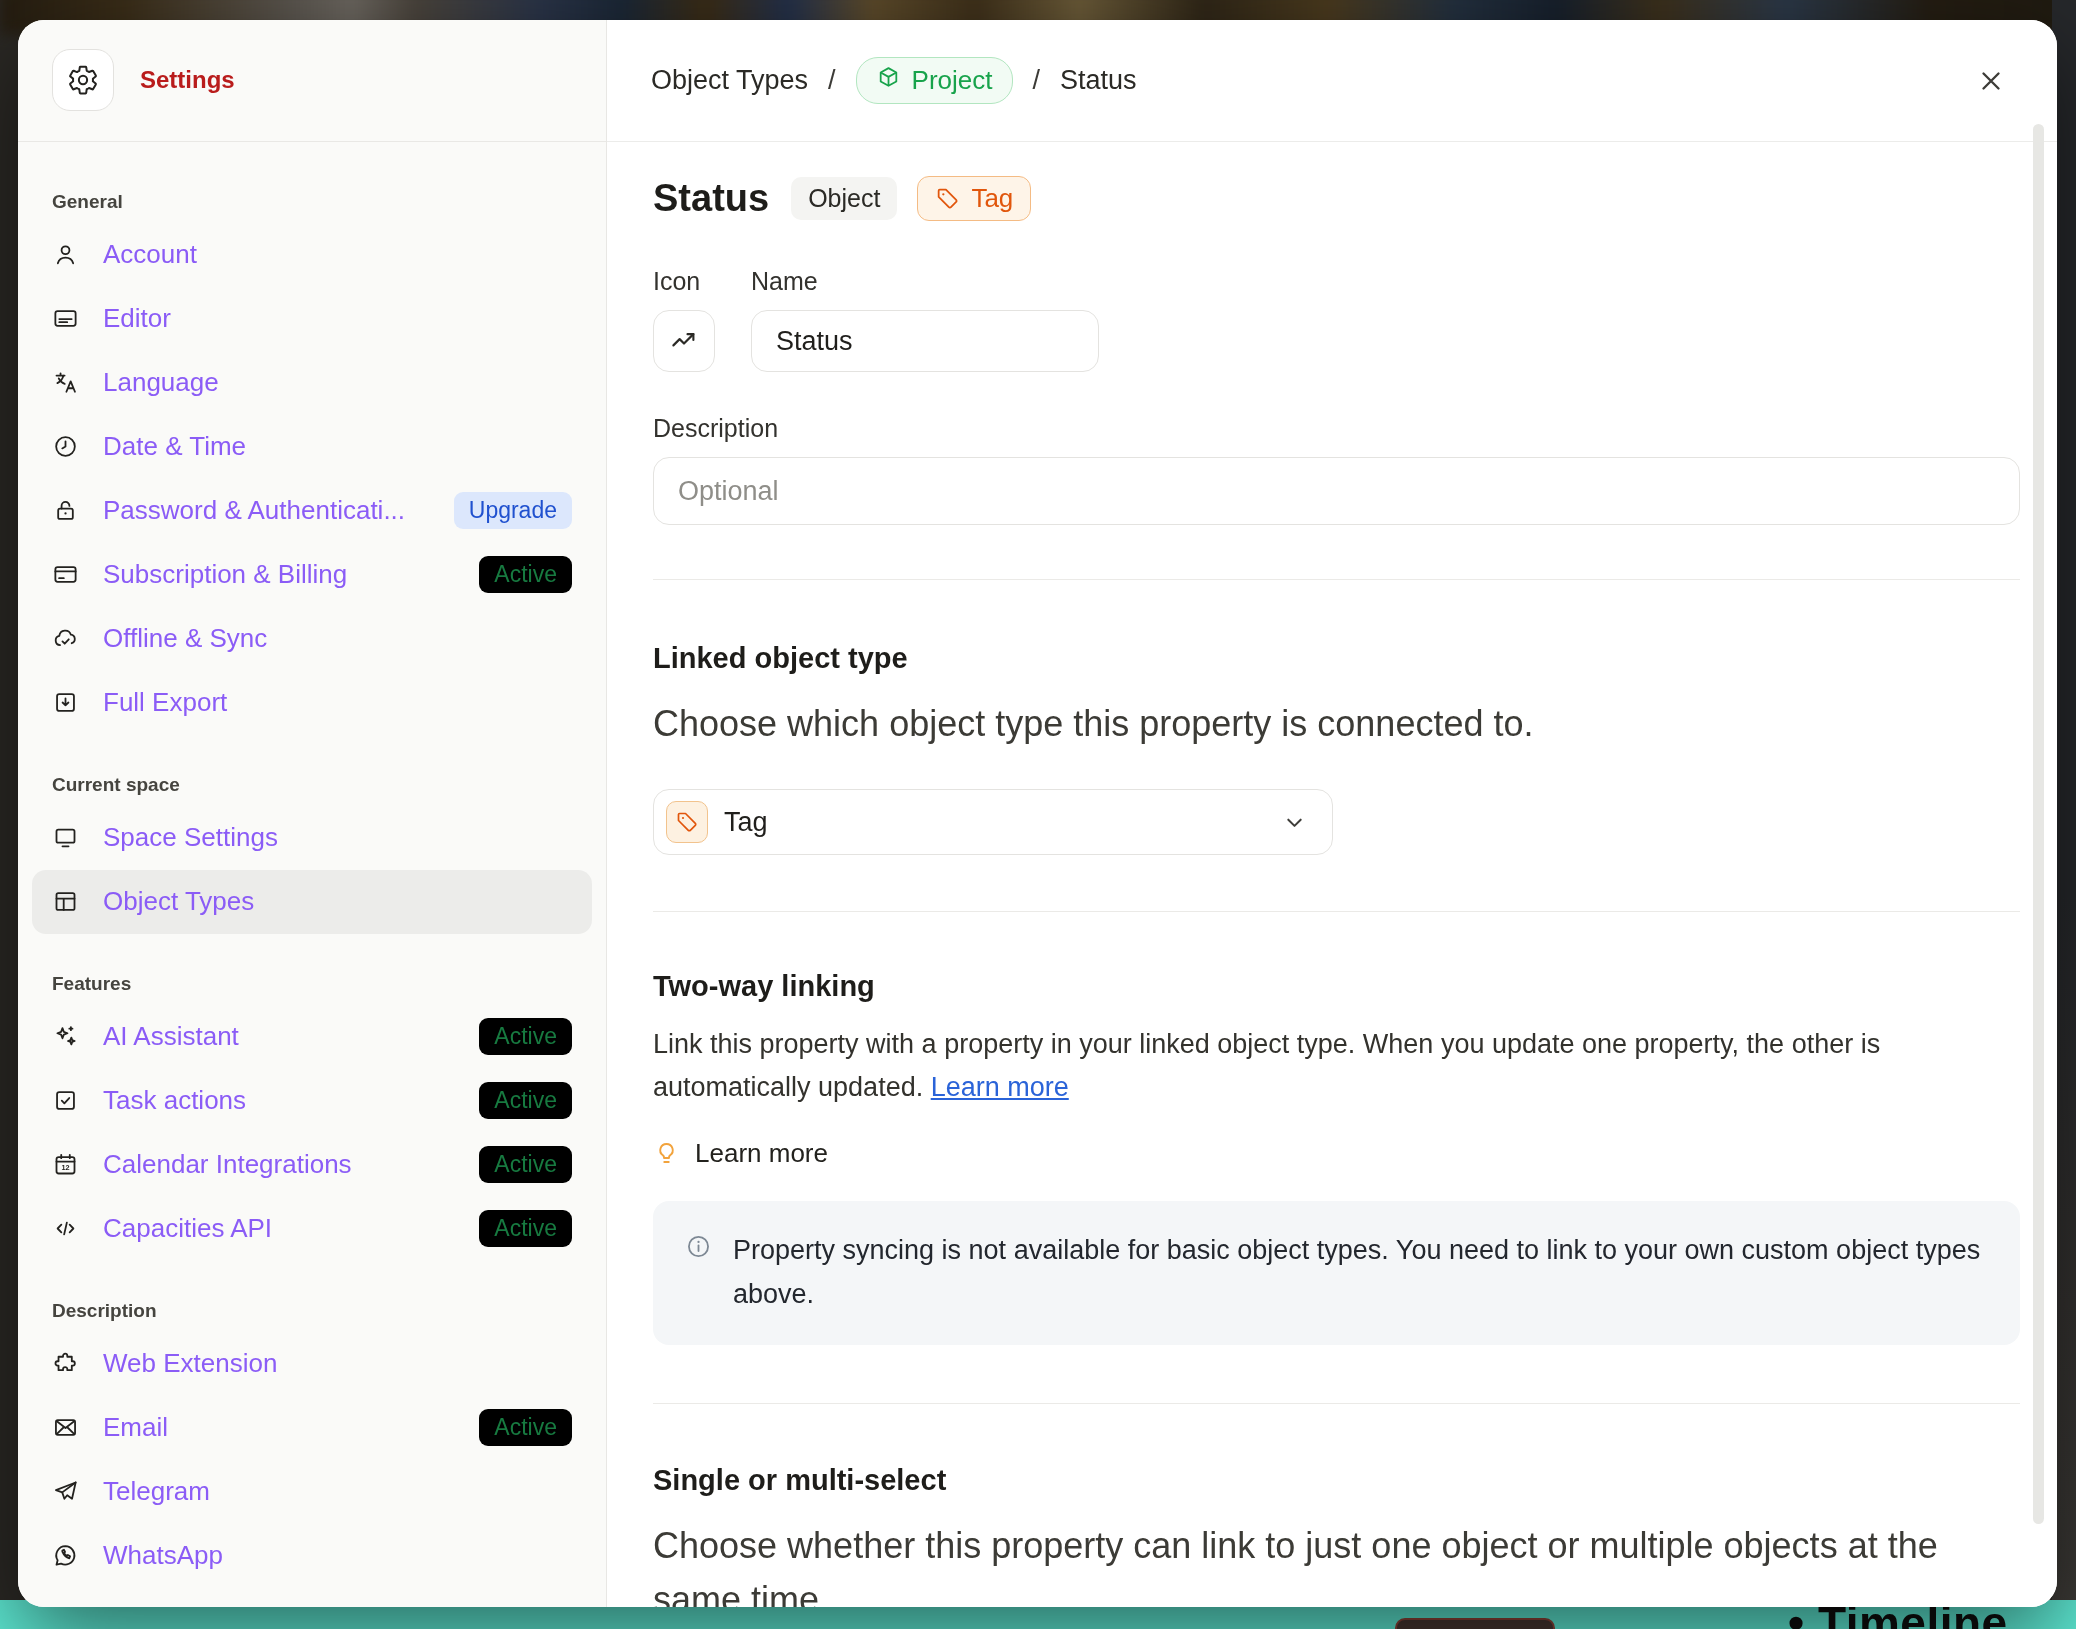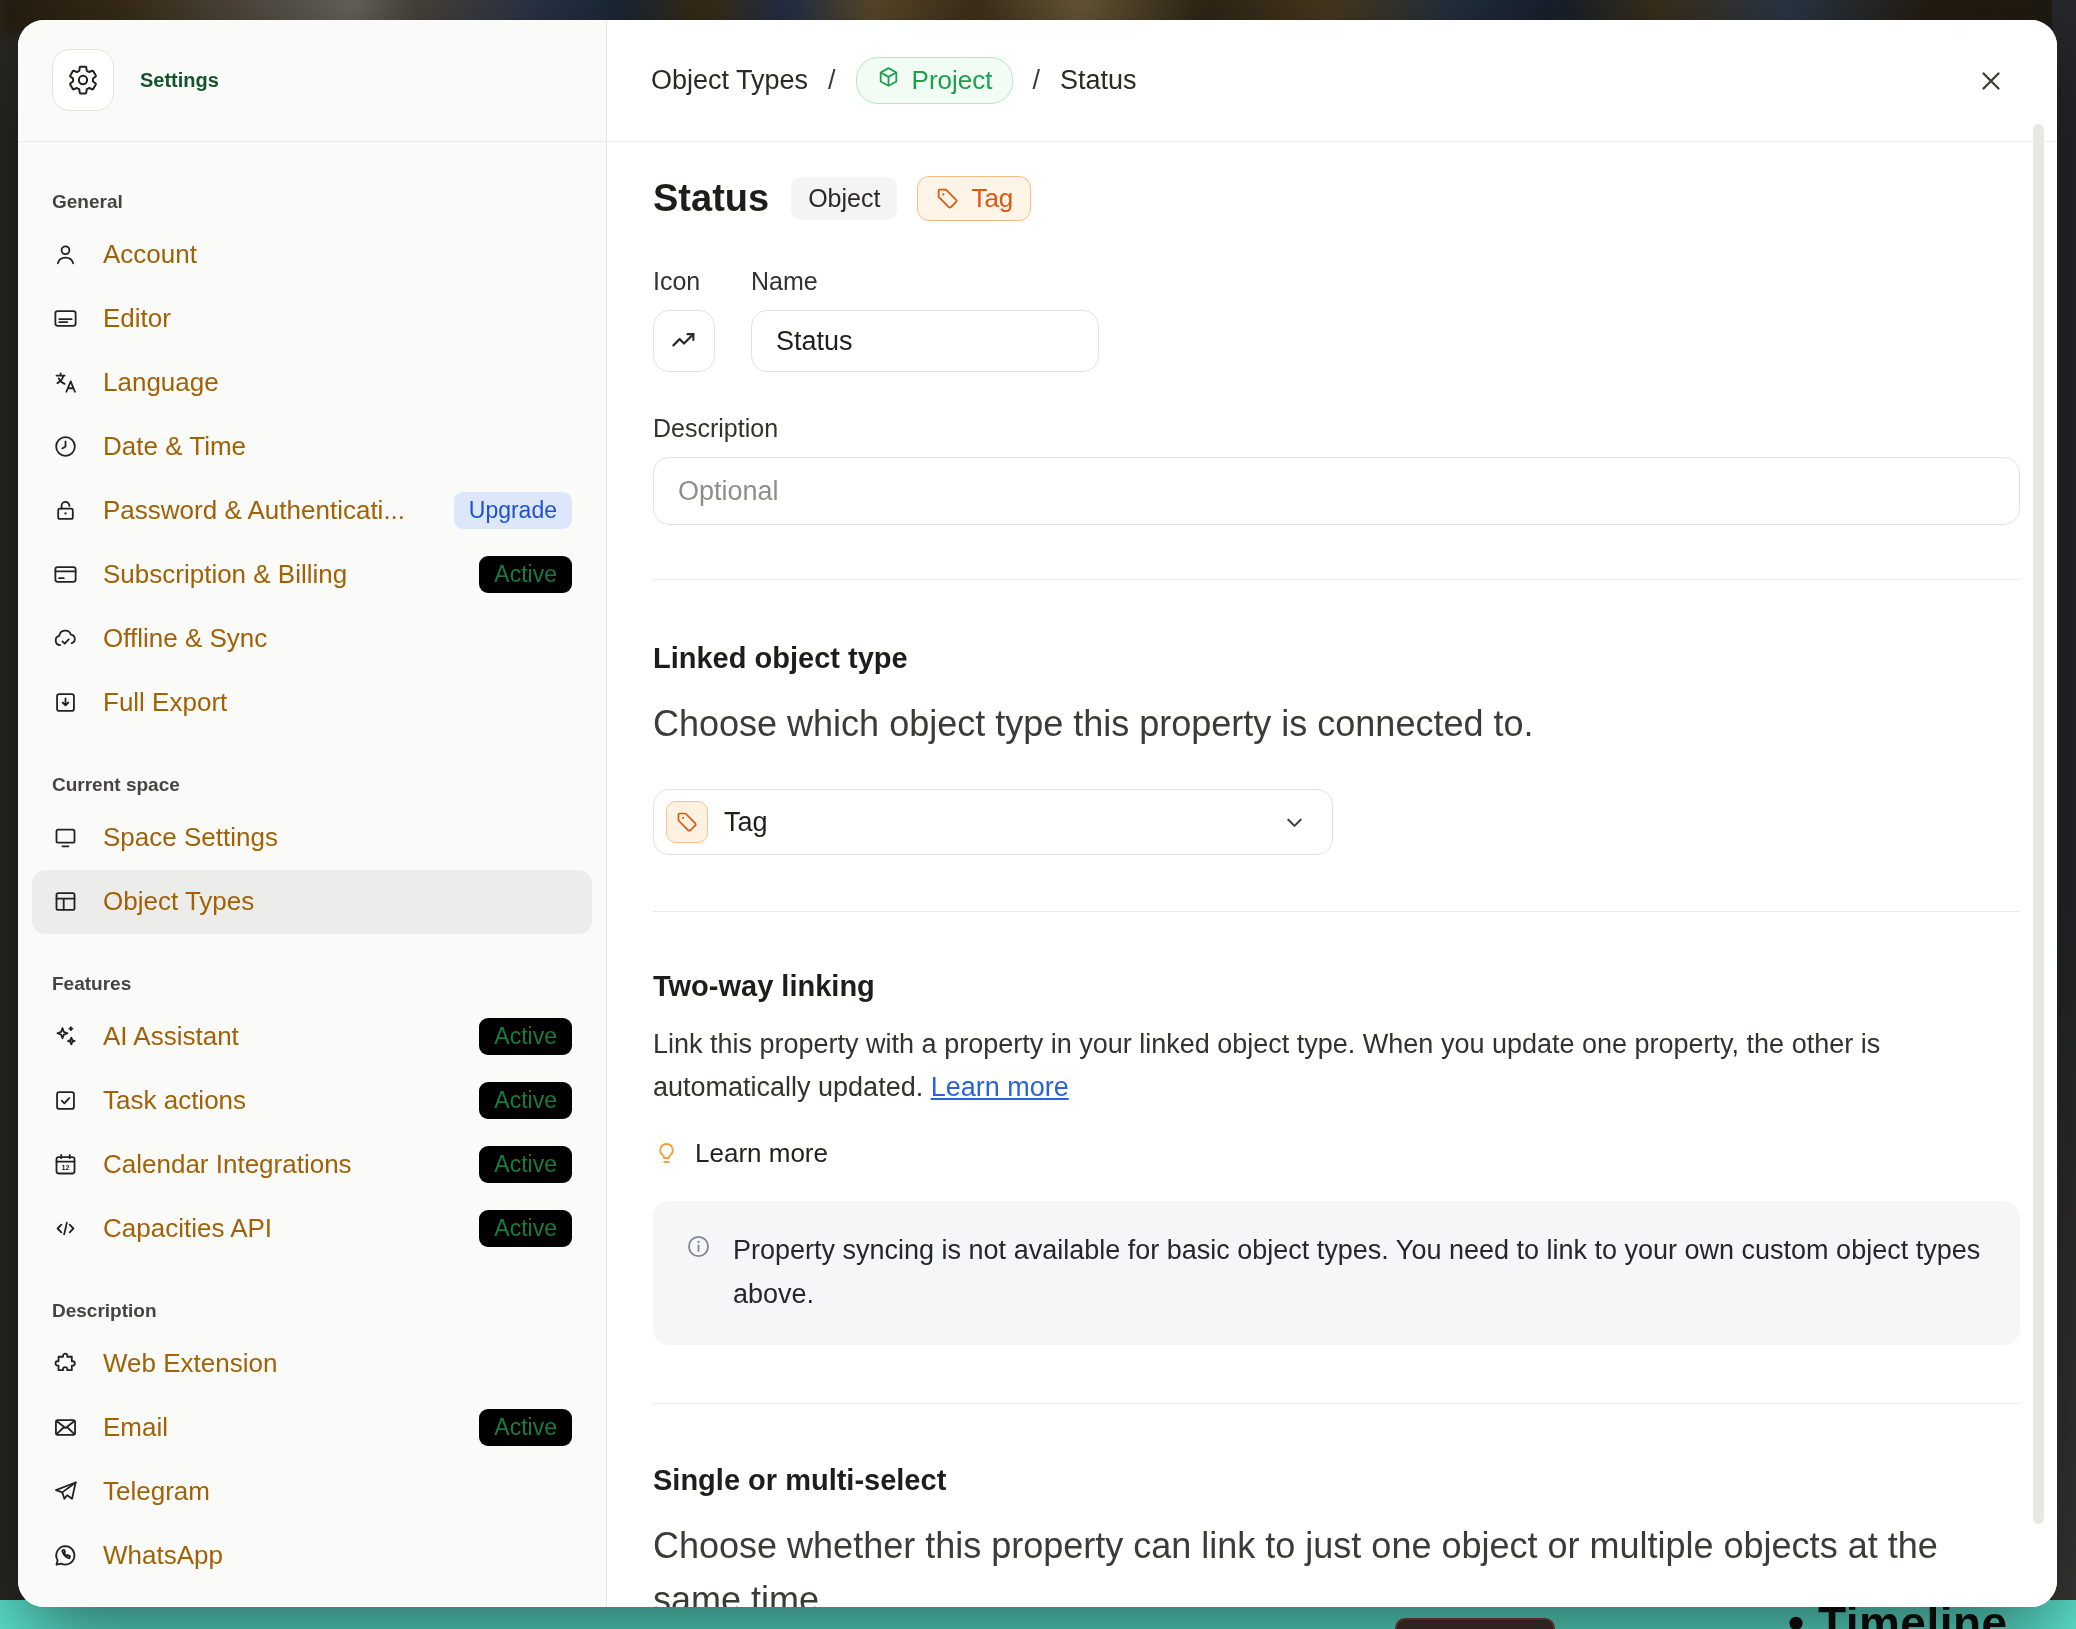--- a/index.html
+++ b/index.html
@@ -19,29 +19,29 @@
   
   .modal{position:absolute;left:18px;top:20px;width:2039px;height:1587px;border-radius:26px;
     background:#ffffff;display:flex;overflow:hidden;box-shadow:0 30px 90px rgba(0,0,0,.55);}
 
   
   .sidebar{width:589px;min-width:589px;background:#fafaf8;border-right:1px solid #e8e7e4;display:flex;flex-direction:column;}
   .side-header{height:122px;display:flex;align-items:center;gap:26px;padding:0 34px;border-bottom:1px solid #e9e8e5;}
   .gear-box{width:62px;height:62px;border:1.5px solid #e3e2df;border-radius:18px;background:#fff;
     display:flex;align-items:center;justify-content:center;color:#23221f;}
   .gear-box svg{width:32px;height:32px;}
-  .side-title{font-size:20px;font-weight:700;color:#14532d;}
+  .side-title{font-size:24px;font-weight:700;color:#b91c1c;}
   .side-nav{padding:10px 14px 20px 14px;overflow:hidden;}
   .side-section{margin-top:22px;}
   .side-section-label{font-size:19px;font-weight:600;color:#45443f;padding:0 20px;margin-bottom:10px;margin-top:39px;}
   .side-item{display:flex;align-items:center;gap:24px;height:64px;padding:0 20px;border-radius:14px;cursor:pointer;}
   .side-item.selected{background:#ececea;}
   .side-icon{width:27px;height:27px;display:flex;align-items:center;justify-content:center;color:#23221f;flex:none;}
   .side-icon svg{width:27px;height:27px;}
-  .side-label{font-size:26px;color:#a16207;white-space:nowrap;flex:1 1 auto;overflow:hidden;text-overflow:ellipsis;}
+  .side-label{font-size:26px;color:#8b5cf6;white-space:nowrap;flex:1 1 auto;overflow:hidden;text-overflow:ellipsis;}
   .badge{font-size:23px;padding:5px 15px;border-radius:9px;flex:none;}
   .badge.upgrade{background:#dce7fc;color:#2051cf;}
   .badge.active{background:#000000;color:#177a40;}
 
   
   .main{flex:1;display:flex;flex-direction:column;background:#fff;position:relative;}
   .main-header{height:122px;display:flex;align-items:center;padding:0 44px;border-bottom:1px solid #ececea;}
   .breadcrumb{display:flex;align-items:center;gap:20px;font-size:27px;color:#2b2a26;}
   .crumb{color:#2b2a26;cursor:pointer;}
   .crumb-sep{color:#3c3b37;}

